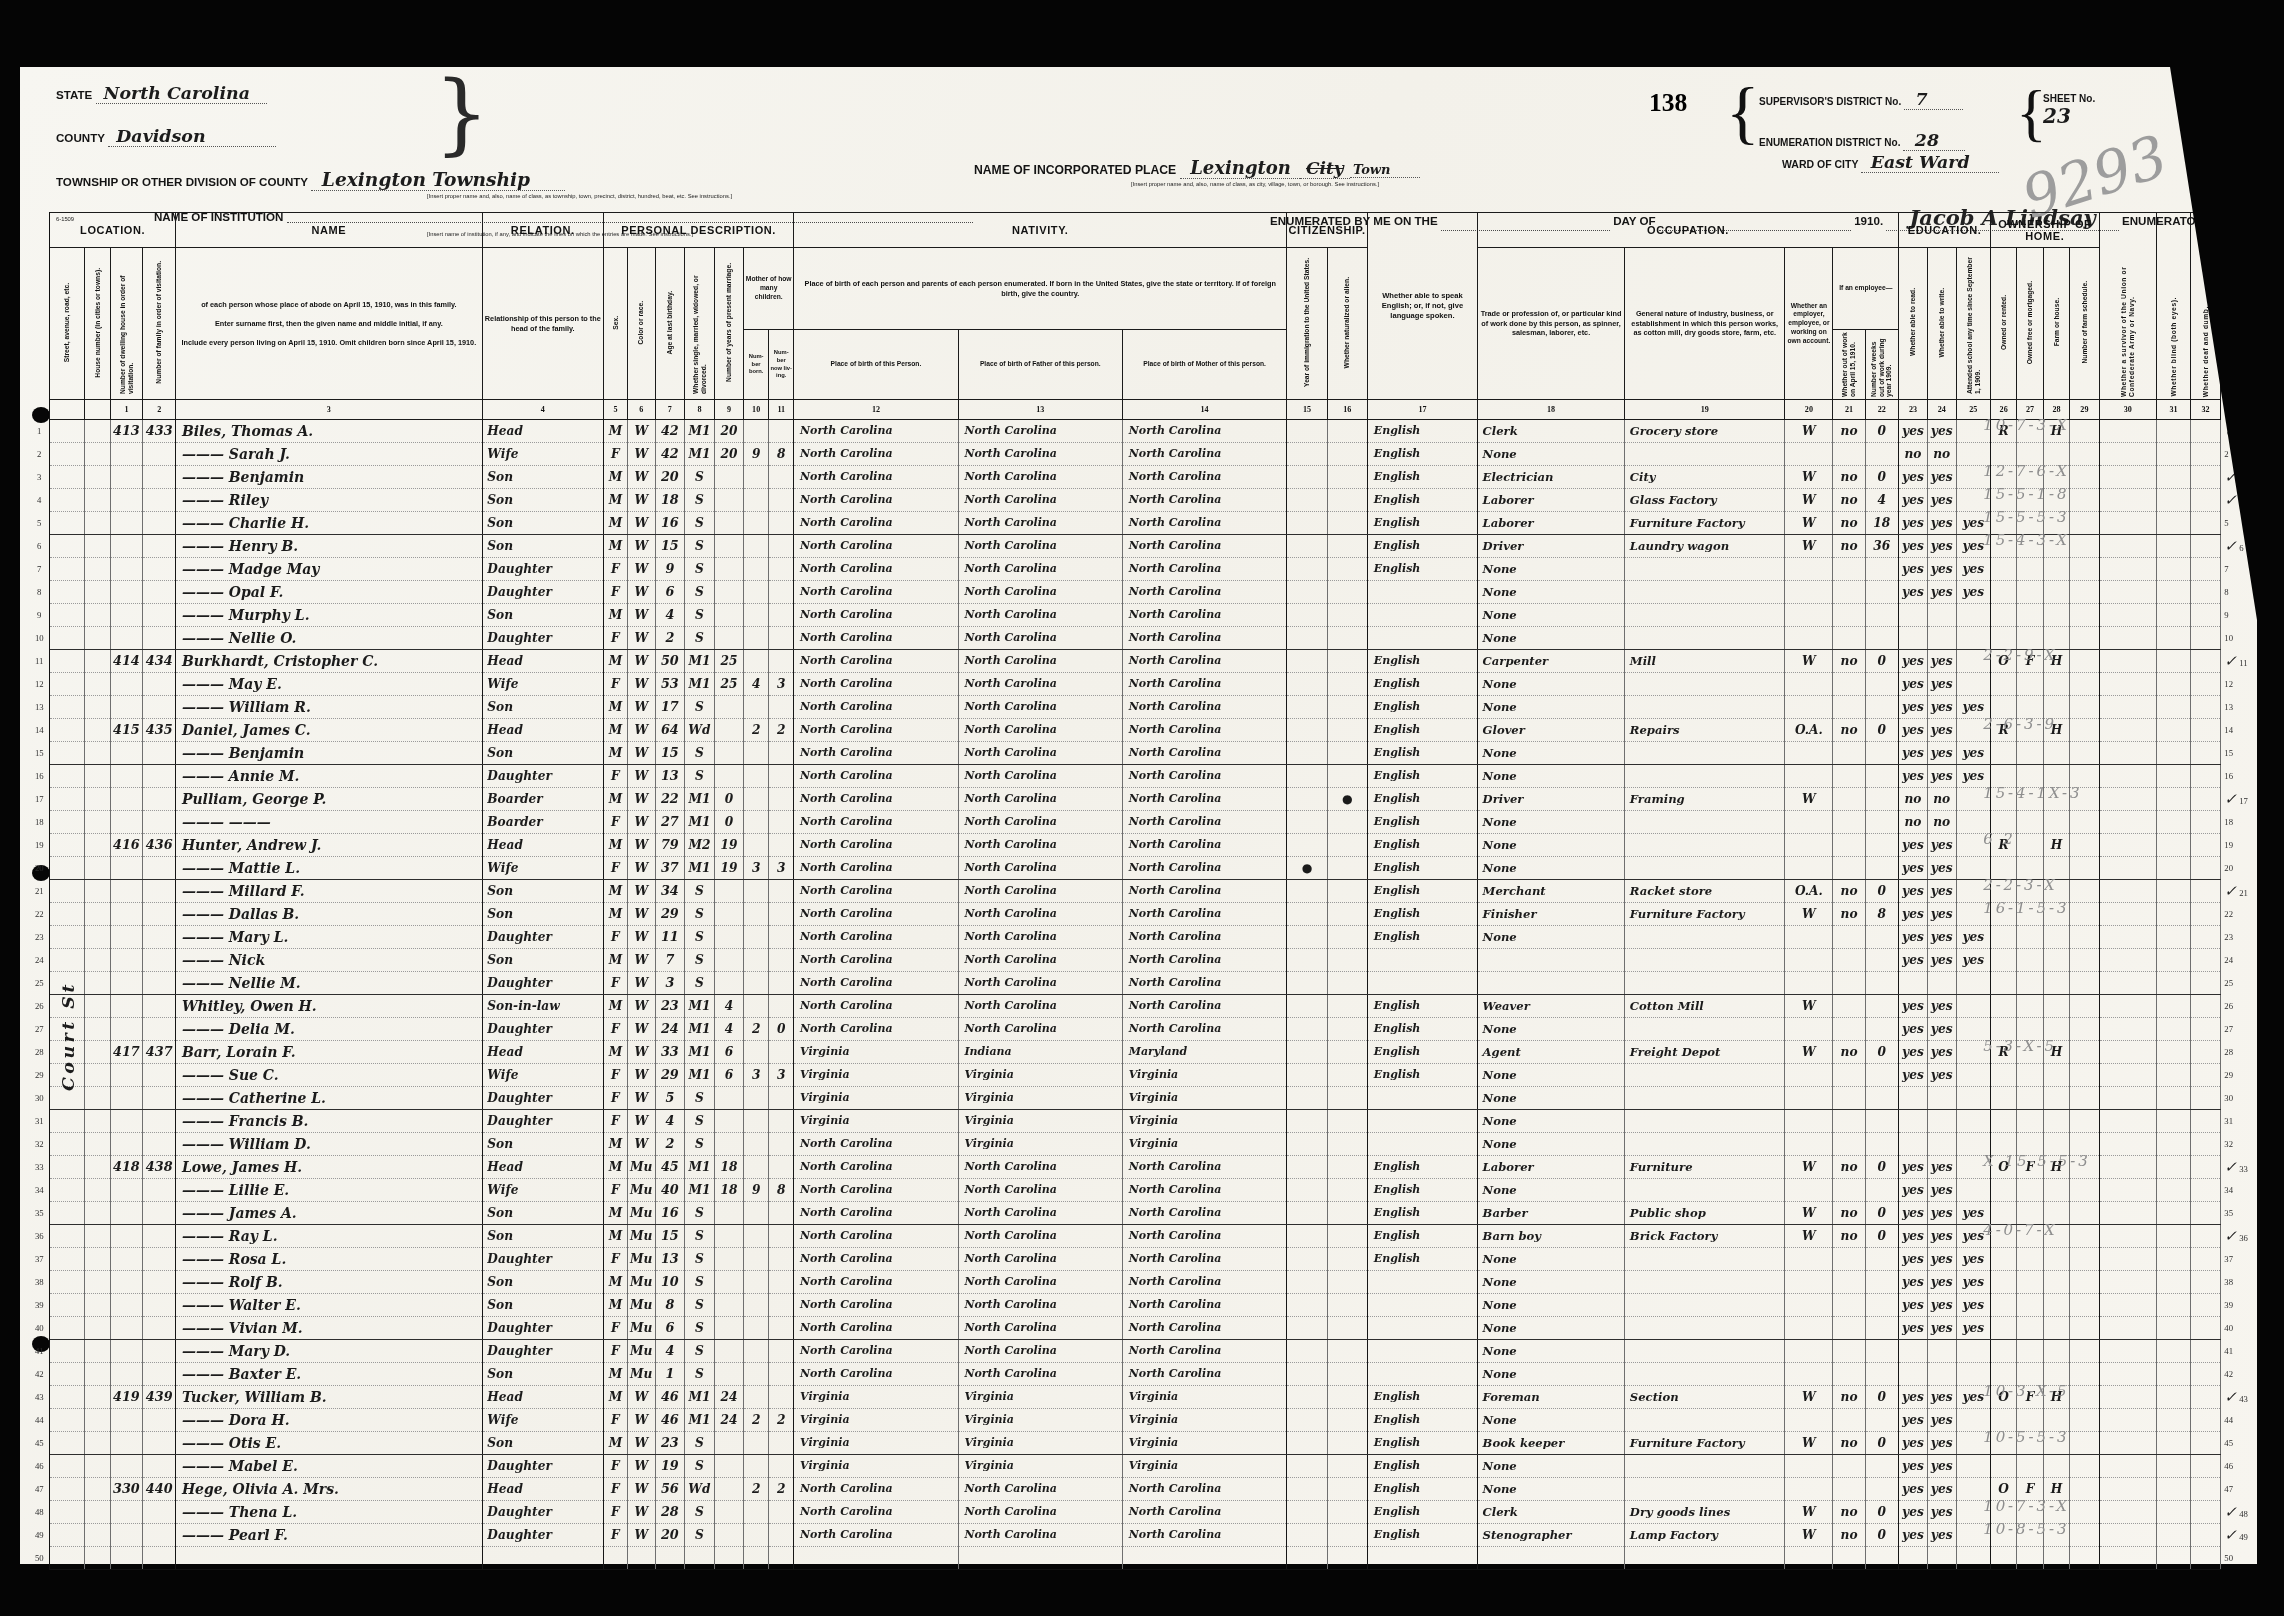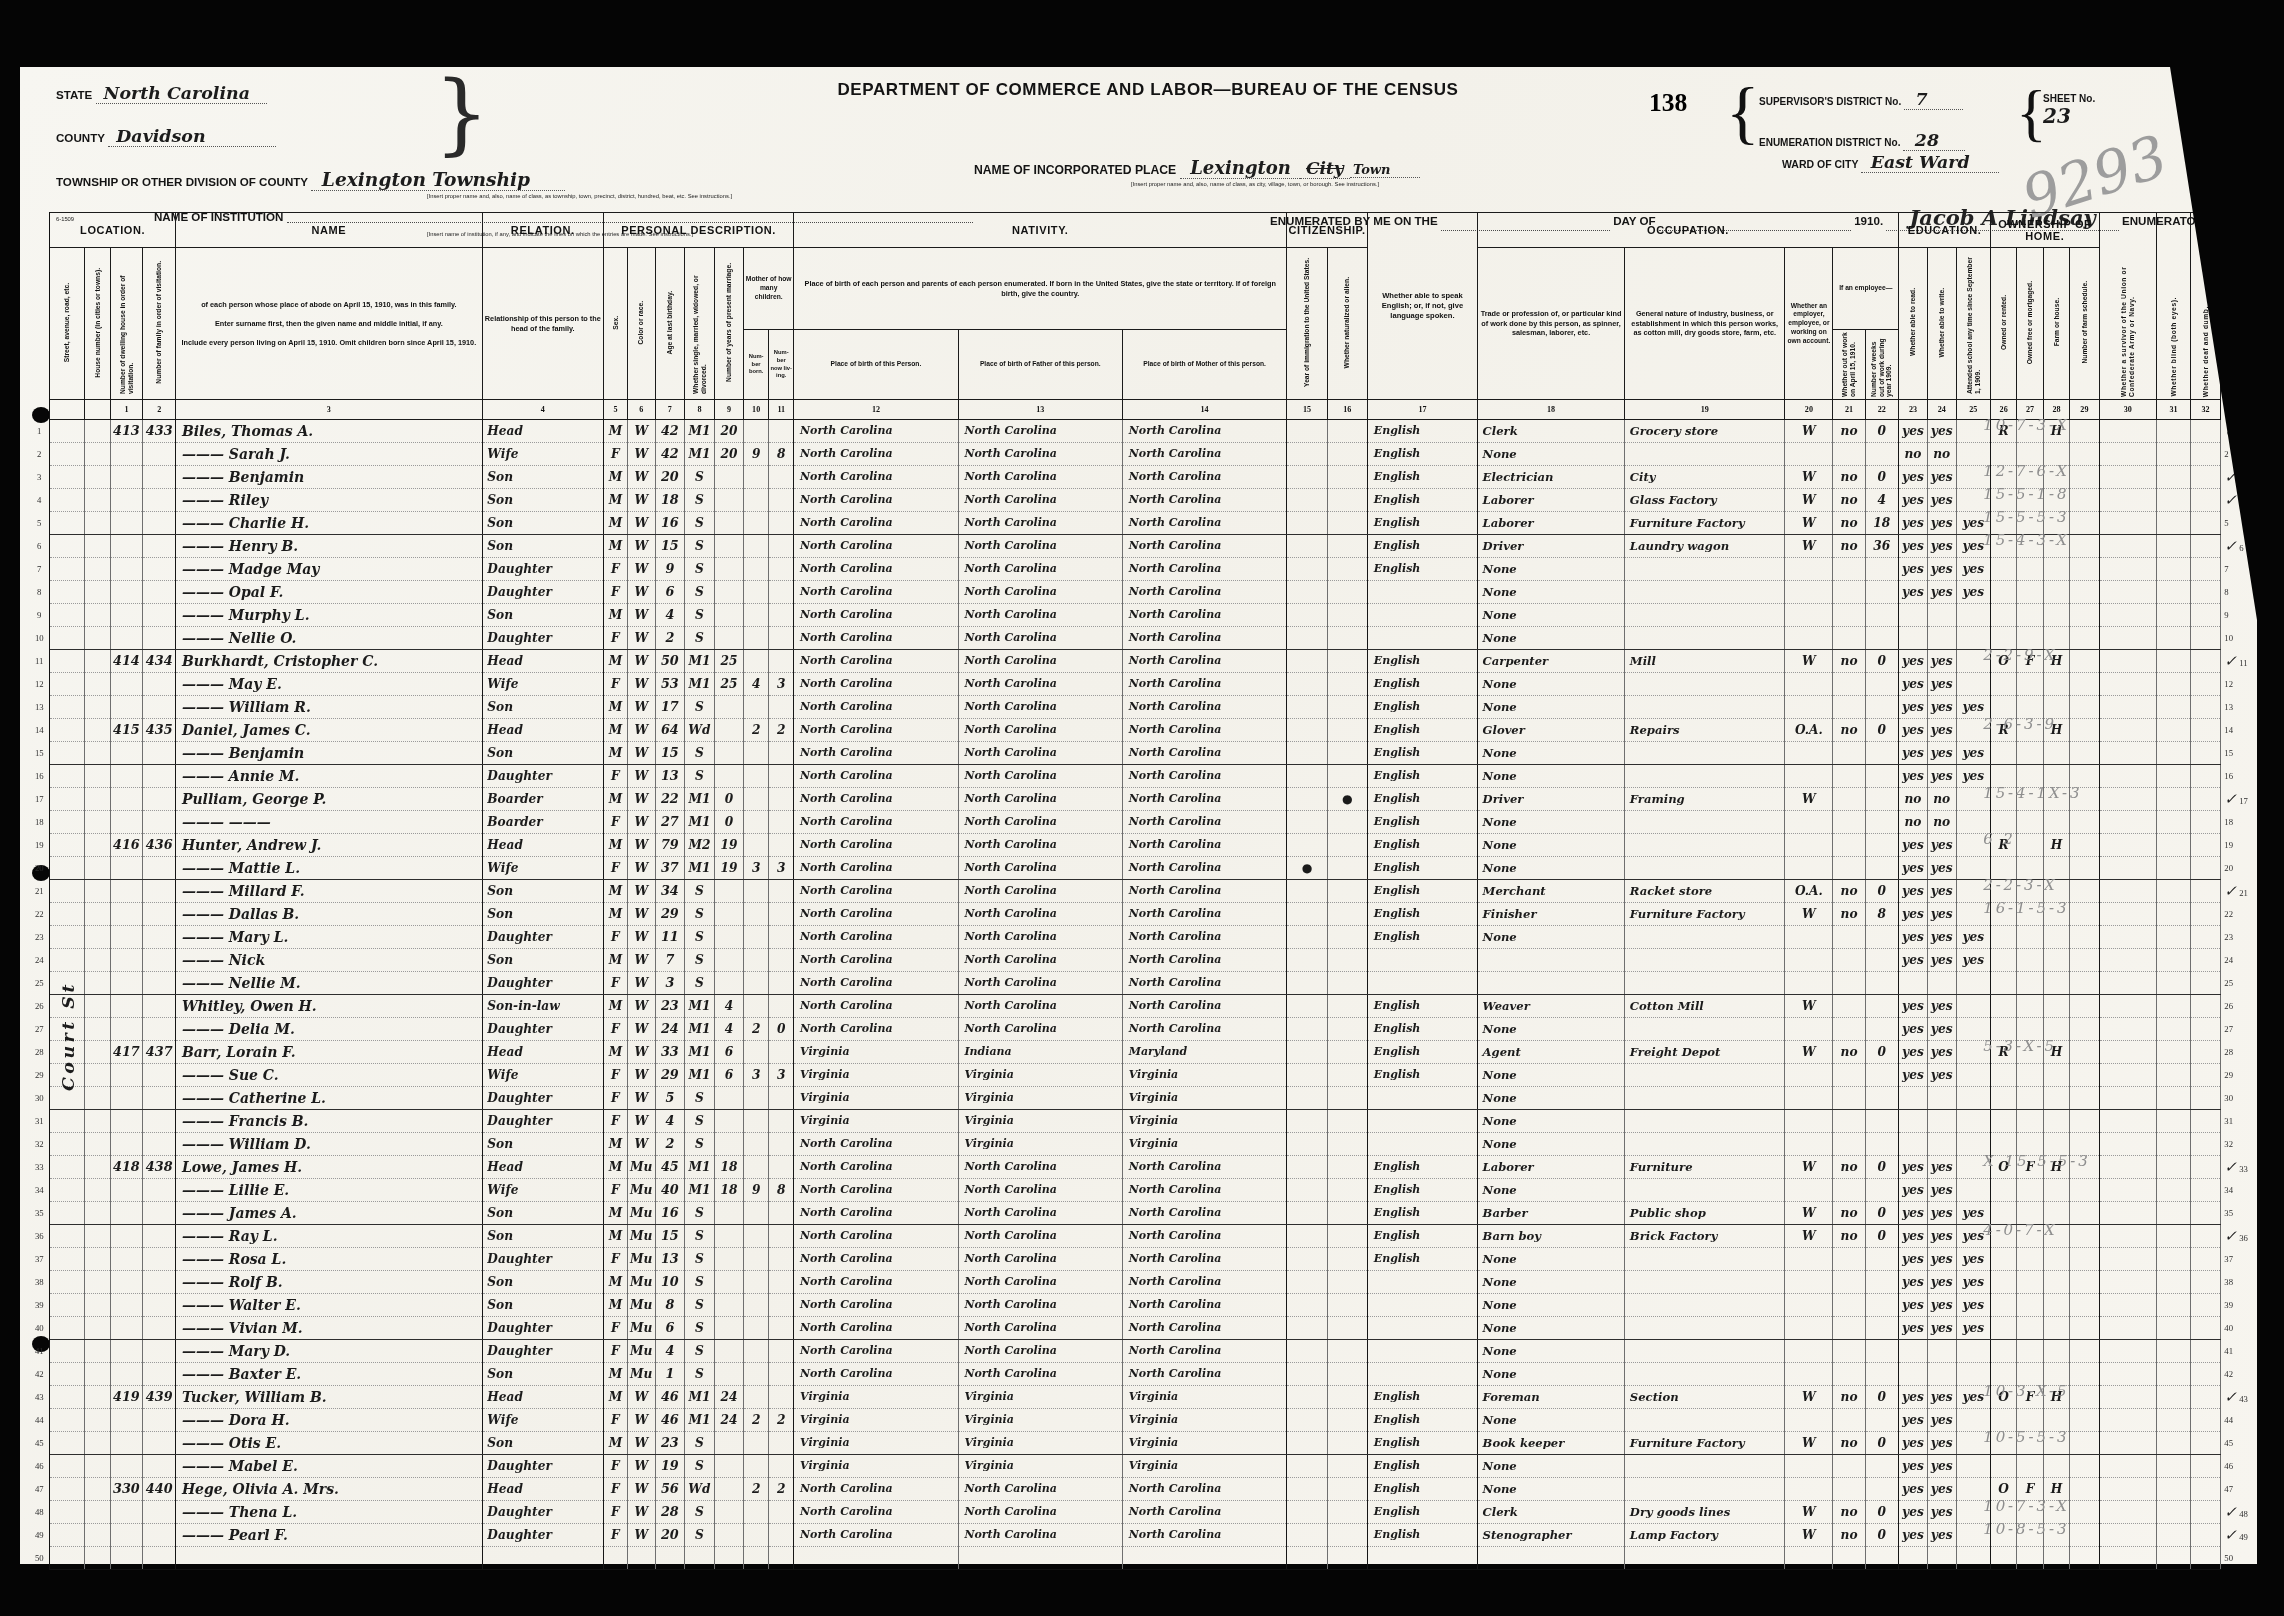--- a/index.html
+++ b/index.html
@@ -84,21 +84,20 @@
     </div>
     <div class="pos note" style="left:407px;top:126px;width:326px">[Insert proper name and, also, name of class, as township, town, precinct, district, hundred, beat, etc.   See instructions.]</div>
 
     <div class="pos note" style="left:36px;top:149px">6-1509</div>
     <div class="pos" style="left:134px;top:143px;font-size:11.6px">
       <span class="lab">NAME OF INSTITUTION</span>
       <span class="dots" style="width:686px"></span>
     </div>
     <div class="pos note" style="left:407px;top:164px;width:407px">[Insert name of institution, if any, and indicate the lines on which the entries are made.   See instructions.]</div>
 
-    <div class="pos lab" style="left:587px;top:12.8px;width:1082px;text-align:center;font-size:17px;letter-spacing:0.6px">DEPARTMENT OF COMMERCE AND LABOR—BUREAU OF THE CENSUS</div>
 
     <div class="pos" style="left:954px;top:90px;font-size:12.2px">
       <span class="lab">NAME OF INCORPORATED PLACE</span>
       <span class="hw" style="font-size:18px;border-bottom:1.2px dotted #555;padding:0 9.3px 0 10.5px">Lexington</span><span class="hw" style="font-size:17px;text-decoration:line-through;border-bottom:1.2px dotted #555;padding:0 5.8px">City</span><span class="hw" style="font-size:13px;border-bottom:1.2px dotted #555;padding:0 29px 0 3.5px">Town</span>
     </div>
     <div class="pos note" style="left:1111px;top:114px;width:372px">[Insert proper name and, also, name of class, as city, village, town, or borough.   See instructions.]</div>
 
     <div class="pos" style="left:1250px;top:138px;font-size:11.6px;white-space:nowrap">
       <span class="lab">ENUMERATED BY ME ON THE</span>
       <span class="dots" style="width:169px"></span>

